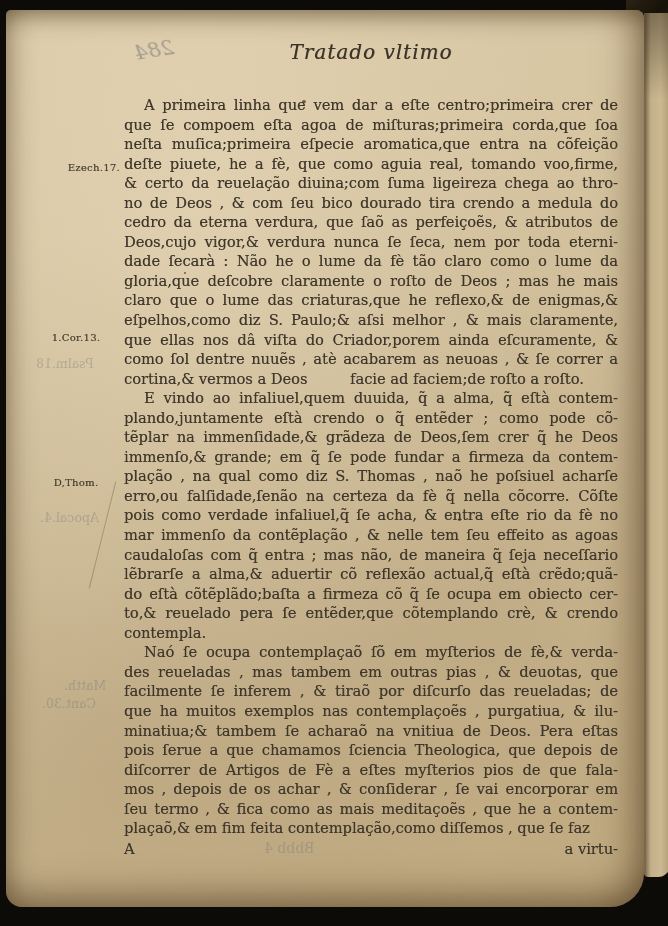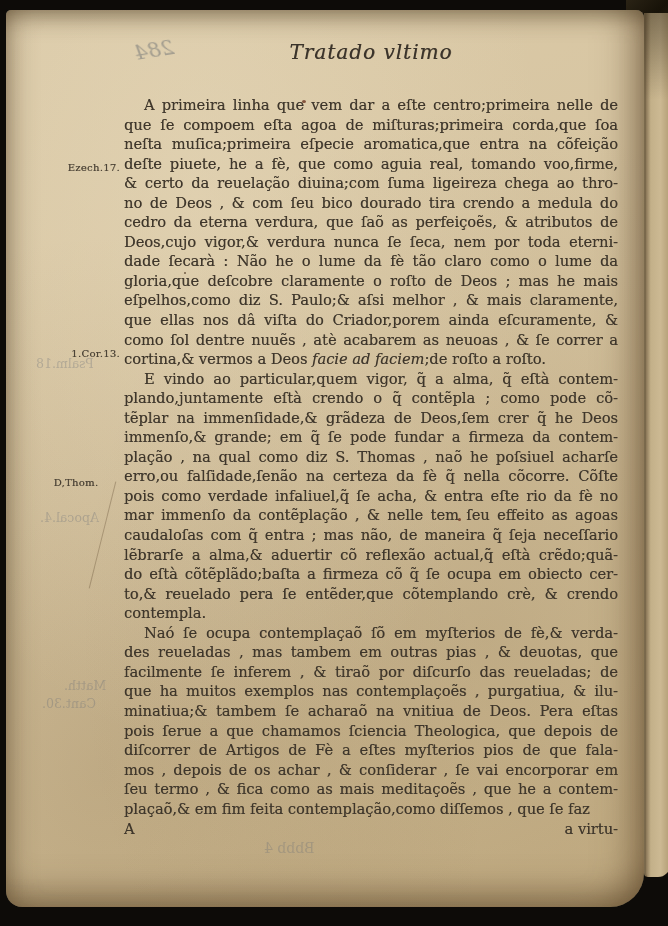--- a/index.html
+++ b/index.html
@@ -41,21 +41,21 @@
   }
   .text-block{
     position:absolute;left:118px;top:85px;width:494px;
     font-size:14.6px;color:#3e362b;
     text-shadow:.3px .3px .4px rgba(62,52,40,.55);
   }
   .line{height:19.55px;line-height:19.55px;white-space:normal;
     text-align:justify;text-align-last:justify;}
   .line.indent{text-indent:20px;}
   .line.last{text-align-last:left;}
-  .lat{font-style:italic;}
+  .lat{margin-left:38px;}
   .sig-row{display:flex;justify-content:space-between;margin-top:1px;
     height:19px;line-height:19px;}
   .marg{
     position:absolute;left:26px;width:88px;text-align:right;
     font-size:10px;color:#473f33;letter-spacing:.3px;
     text-shadow:.3px .3px .4px rgba(62,52,40,.5);
   }
   .ghost{
     position:absolute;color:#5e6674;opacity:.30;filter:blur(.4px);
     transform:scaleX(-1);font-size:12.5px;
@@ -87,43 +87,44 @@
   <div class="crease"></div>
 
   <div class="ghost folio" style="left:128px;top:28px;">284</div>
   <div class="ghost" style="left:30px;top:346px;">Psalm.18</div>
   <div class="ghost" style="left:34px;top:500px;">Apocal.4.</div>
   <div class="ghost" style="left:58px;top:668px;">Matth.</div>
   <div class="ghost" style="left:36px;top:686px;">Cant.30.</div>
   <div class="ghost gsig" style="left:258px;top:830px;">Bbbb 4</div>
 
   <div class="marg" style="top:152px;">Ezech.17.</div>
-  <div class="marg" style="top:338px;">1.Cor.13.</div>
+  <div class="marg" style="top:322px;text-align:center;">1.Cor.13.</div>
   <div class="marg" style="top:467px;text-align:center;">D,Thom.</div>
 
   <div class="running-title">Tratado vltimo</div>
 
   <div class="text-block">
-    <div class="line indent">A primeira linha que vem dar a eſte centro;primeira nelle de</div>
+    <div class="line indent">A primeira linha que vem dar a eſte centro;primeira crer de</div>
     <div class="line">que ſe compoem eſta agoa de miſturas;primeira corda,que ſoa</div>
     <div class="line">neſta muſica;primeira eſpecie aromatica,que entra na cõfeição</div>
     <div class="line">deſte piuete, he a fè, que como aguia real, tomando voo,firme,</div>
     <div class="line">&amp; certo da reuelação diuina;com ſuma ligeireza chega ao thro-</div>
     <div class="line">no de Deos , &amp; com ſeu bico dourado tira  crendo a medula do</div>
     <div class="line">cedro da eterna verdura, que ſaõ as perfeiçoẽs, &amp; atributos de</div>
     <div class="line">Deos,cujo vigor,&amp; verdura nunca ſe ſeca, nem por toda eterni-</div>
     <div class="line">dade ſecarà :  Não he o lume da fè tão claro como o lume da</div>
     <div class="line">gloria,que deſcobre claramente o  roſto de Deos ; mas he mais</div>
+    <div class="line">claro que o lume das criaturas,que he reflexo,&amp; de enigmas,&amp;</div>
     <div class="line">eſpelhos,como diz S. Paulo;&amp; aſsi melhor , &amp; mais claramente,</div>
     <div class="line">que ellas nos dâ viſta do Criador,porem ainda eſcuramente, &amp;</div>
     <div class="line">como ſol dentre nuuẽs , atè acabarem as neuoas , &amp; ſe correr a</div>
     <div class="line last"><span>cortina,&amp; vermos a Deos </span><span class="lat">facie ad faciem</span><span>;de roſto a roſto.</span></div>
 
-    <div class="line indent">E vindo ao particular,quem vigor, q̃ a alma, q̃ eſtà contem-</div>
-    <div class="line">plando,juntamente eſtà crendo o q̃ contẽpla ; como pode cõ-</div>
+    <div class="line indent">E vindo ao infaliuel,quem duuida, q̃ a alma, q̃ eſtà contem-</div>
+    <div class="line">plando,juntamente eſtà crendo o q̃ entẽder ; como pode cõ-</div>
     <div class="line">tẽplar na immenſidade,&amp; grãdeza de Deos,ſem crer q̃ he Deos</div>
     <div class="line">immenſo,&amp; grande; em q̃ ſe pode fundar a firmeza da contem-</div>
     <div class="line">plação , na qual como diz S. Thomas , naõ he poſsiuel acharſe</div>
     <div class="line">erro,ou falſidade,ſenão na certeza da fè q̃ nella cõcorre. Cõſte</div>
     <div class="line">pois como verdade infaliuel,q̃ ſe acha, &amp; entra eſte rio da fè no</div>
     <div class="line">mar immenſo da contẽplação , &amp; nelle tem ſeu effeito as agoas</div>
     <div class="line">caudaloſas com q̃ entra ; mas não, de maneira q̃ ſeja neceſſario</div>
     <div class="line">lẽbrarſe a alma,&amp; aduertir cõ reflexão actual,q̃ eſtà crẽdo;quã-</div>
     <div class="line">do eſtà cõtẽplãdo;baſta a firmeza cõ q̃ ſe ocupa em obiecto cer-</div>
     <div class="line">to,&amp; reuelado pera ſe entẽder,que cõtemplando crè, &amp; crendo</div>

